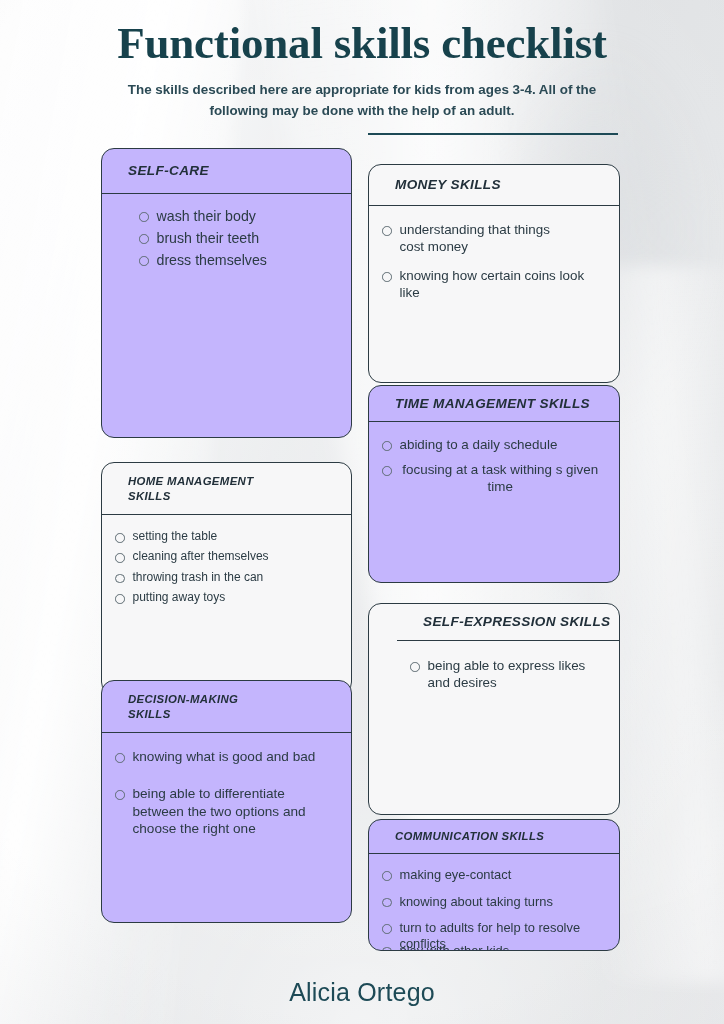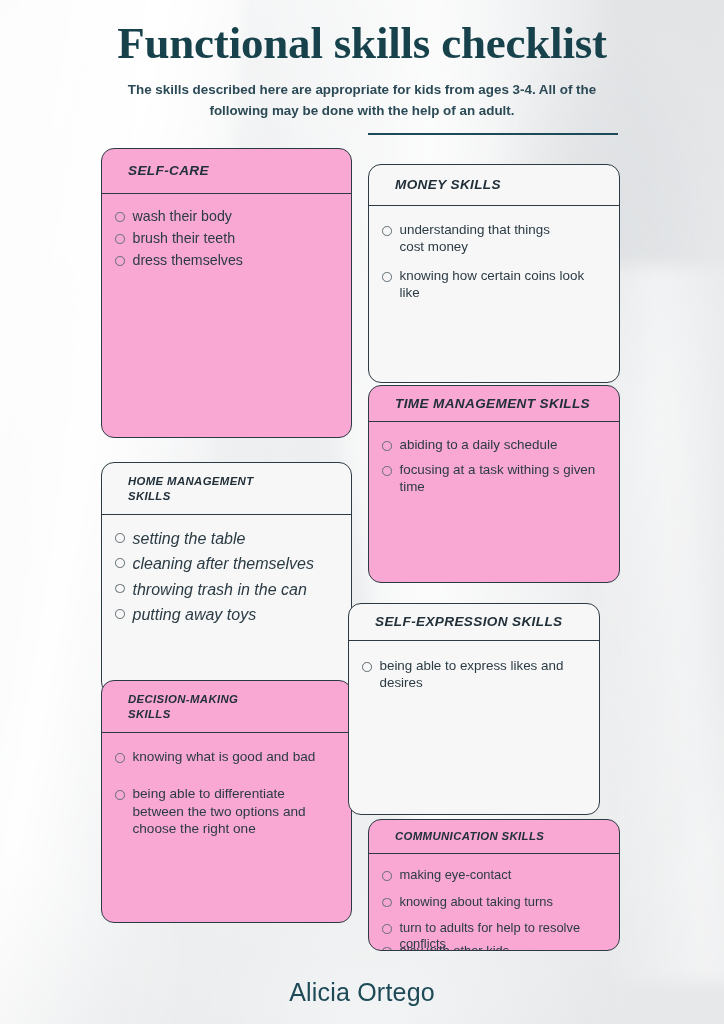--- a/index.html
+++ b/index.html
@@ -104,21 +104,21 @@
     background: #1d4a56;
   }
 
   
   .card {
     position: absolute;
     border: 1.8px solid #2c3b43;
     border-radius: 13px;
     overflow: hidden;
   }
-  .card.pink  { background: #f9a8d4; }
+  .card.pink  { background: #c4b5fd; }
   .card.white { background: #f7f7f8; }
 
   .card-header {
     border-bottom: 1.8px solid #2c3b43;
     display: flex;
     align-items: center;
     padding: 0 0 0 26px;
   }
   .card-title {
     font-style: italic;
@@ -147,21 +147,21 @@
   }
   .check-label { line-height: 1.28; }
 
   
   .dense .check-item { margin-bottom: 4px; }
   .dense .bullet { margin-top: 5px; }
   .dense .check-label { font-size: 14.2px; }
 
   .dense-sm .check-item { margin-bottom: 5px; }
   .dense-sm .bullet { margin-top: 4px; }
-  .dense-sm .check-label { font-size: 16px; font-style: italic; }
+  .dense-sm .check-label { font-size: 12px; }
 
   
   .roomy .check-item { margin-bottom: 12px; }
   .roomy .bullet { margin-top: 5px; }
   .roomy .check-label { font-size: 13.4px; }
 
   .roomy-wide .check-item { margin-bottom: 20px; }
   .roomy-wide .bullet { margin-top: 5px; }
   .roomy-wide .check-label { font-size: 13.6px; }
 
@@ -197,21 +197,21 @@
   <div id="header">
     <h1 id="doc-title">Functional skills checklist</h1>
     <p id="doc-subtitle">The skills described here are appropriate for kids from ages 3-4. All of the following may be done with the help of an adult.</p>
   </div>
   <div id="header-rule"></div>
 
   <section class="card pink" style="left:101px; top:148px; width:251px; height:290px;">
     <div class="card-header" style="height:45px;">
       <span class="card-title big">SELF-CARE</span>
     </div>
-    <div class="card-body dense" style="padding-top:13px;">
+    <div class="card-body dense" style="padding-top:13px;margin-left:24px;">
       <div class="check-item">
         <span class="bullet"></span>
         <span class="check-label">wash their body</span>
       </div>
       <div class="check-item">
         <span class="bullet"></span>
         <span class="check-label">brush their teeth</span>
       </div>
       <div class="check-item">
         <span class="bullet"></span>
@@ -279,33 +279,33 @@
         <span class="bullet"></span>
         <span class="check-label">knowing how certain coins look like</span>
       </div>
     </div>
   </section>
 
   <section class="card pink" style="left:368px; top:385px; width:252px; height:198px;">
     <div class="card-header" style="height:36px;">
       <span class="card-title big">TIME MANAGEMENT SKILLS</span>
     </div>
-    <div class="card-body roomy" style="padding-top:14px; padding-right:18px;">
+    <div class="card-body roomy" style="padding-top:14px; padding-right:18px;text-align:center;">
       <div class="check-item" style="margin-bottom:8px;">
         <span class="bullet"></span>
         <span class="check-label">abiding to a daily schedule</span>
       </div>
       <div class="check-item">
         <span class="bullet"></span>
         <span class="check-label">focusing at a task withing s given time</span>
       </div>
     </div>
   </section>
 
-  <section class="card white" style="left:348px; top:603px; width:252px; height:212px;">
+  <section class="card white" style="left:368px; top:603px; width:252px; height:212px;padding-left:28px;">
     <div class="card-header" style="height:37px;">
       <span class="card-title big">SELF-EXPRESSION SKILLS</span>
     </div>
     <div class="card-body roomy" style="padding-top:16px; padding-right:22px;">
       <div class="check-item">
         <span class="bullet"></span>
         <span class="check-label">being able to express likes and desires</span>
       </div>
     </div>
   </section>

